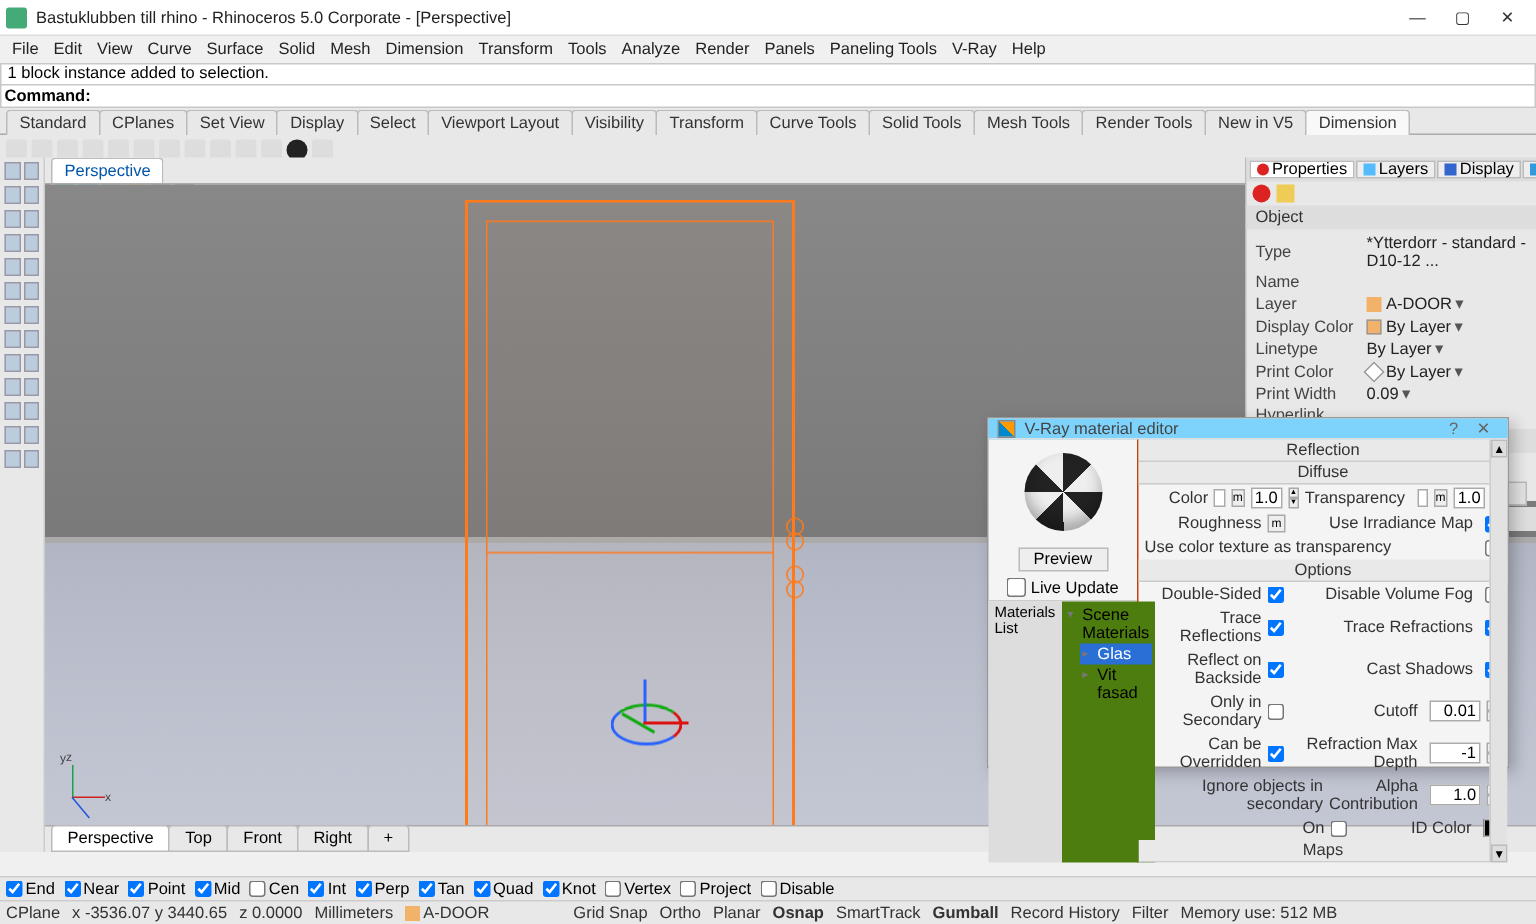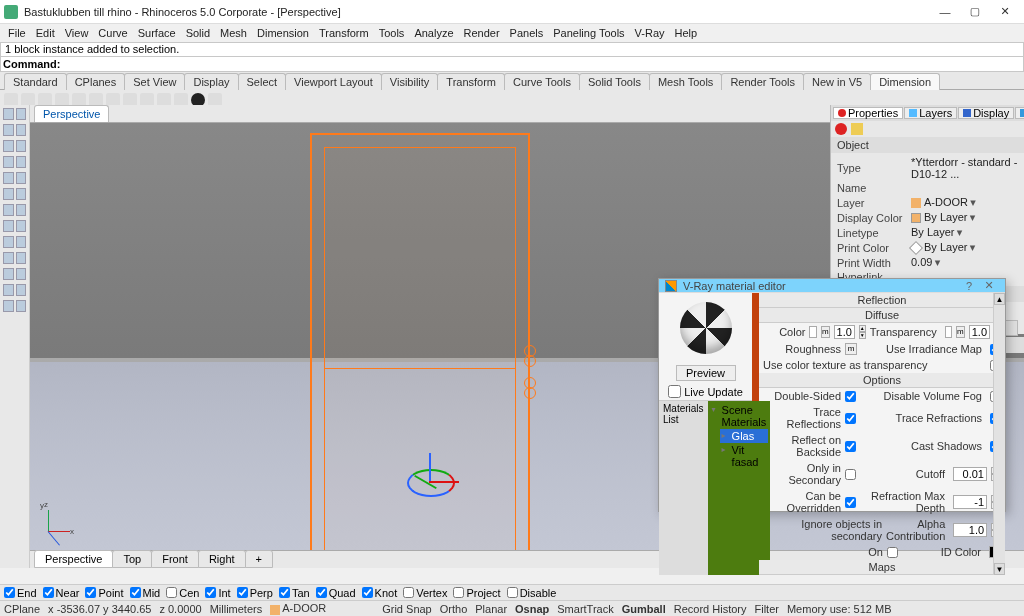--- a/index.html
+++ b/index.html
@@ -97,21 +97,21 @@
   .btnflat { background:#e2e2e2; border:1px solid #bbb; padding:0 16px; height:16px; line-height:14px; display:inline-block; }
   .drop { display:inline-block; width:10px; text-align:center; color:#555; }
 
   
   .vray { position:absolute; right:18px; top:278px; width:348px; height:234px; background:#f4f4f4; border:1px solid #999; box-shadow:3px 3px 10px rgba(0,0,0,0.25); display:flex; flex-direction:column; }
   .vray .tbar { height:22px; background:#7dd3fc; border-bottom:1px solid #ddd; display:flex; align-items:flex-end; padding:0 6px; }
   .vray .tbar .ic { width:12px; height:12px; border:1px solid #888; margin-right:6px; background:linear-gradient(45deg,#08c 50%,#f90 50%); }
   .vray .tbar .tt { flex:1; color:#444; }
   .vray .tbar .wx { width:20px; text-align:center; color:#666; }
   .vray .body { flex:1; display:flex; }
-  .vray .leftcol { width:100px; border-right:7px solid #c2410c; display:flex; flex-direction:column; }
+  .vray .leftcol { width:100px; border-right:1px solid #c2410c; display:flex; flex-direction:column; }
   .vray .preview { height:70px; display:flex; align-items:center; justify-content:center; }
   .vray .checker { width:52px; height:52px; border-radius:50%;
       background:
         conic-gradient(#222 0 12.5%, #eee 0 25%, #222 0 37.5%, #eee 0 50%, #222 0 62.5%, #eee 0 75%, #222 0 87.5%, #eee 0 100%);
       box-shadow:inset 0 -6px 10px rgba(0,0,0,0.3);
   }
   .vray .pbtn { margin:2px auto; width:60px; height:16px; border:1px solid #bbb; background:#eee; text-align:center; line-height:14px; }
   .vray .chk { display:flex; align-items:center; justify-content:center; gap:3px; padding:2px; font-size:10px;}
   .matlist { border-top:1px solid #ccc; flex:1; display:flex; flex-direction:row; }
   .matlist .mh { background:#ddd; padding:2px 4px; font-size:10px; }

